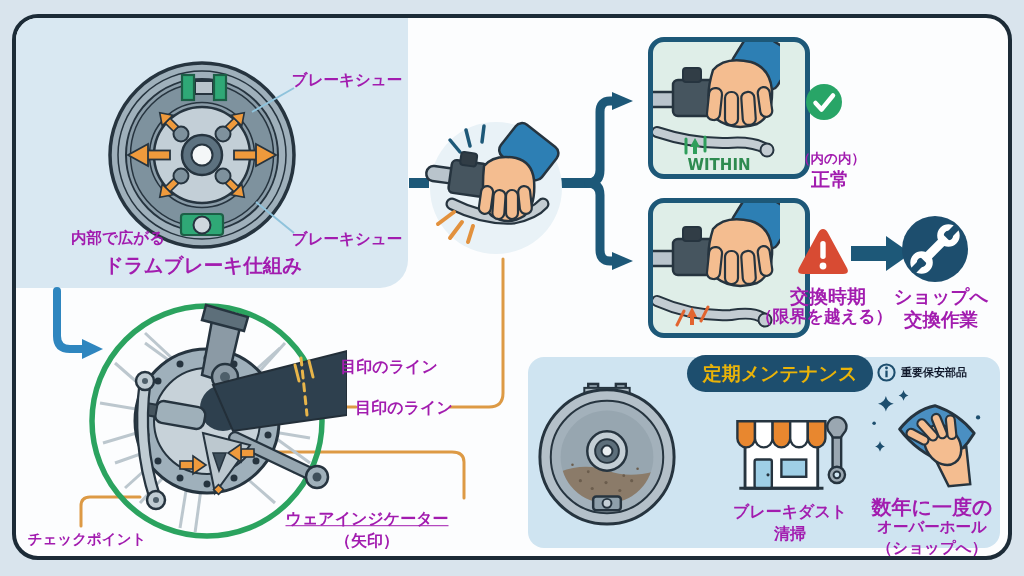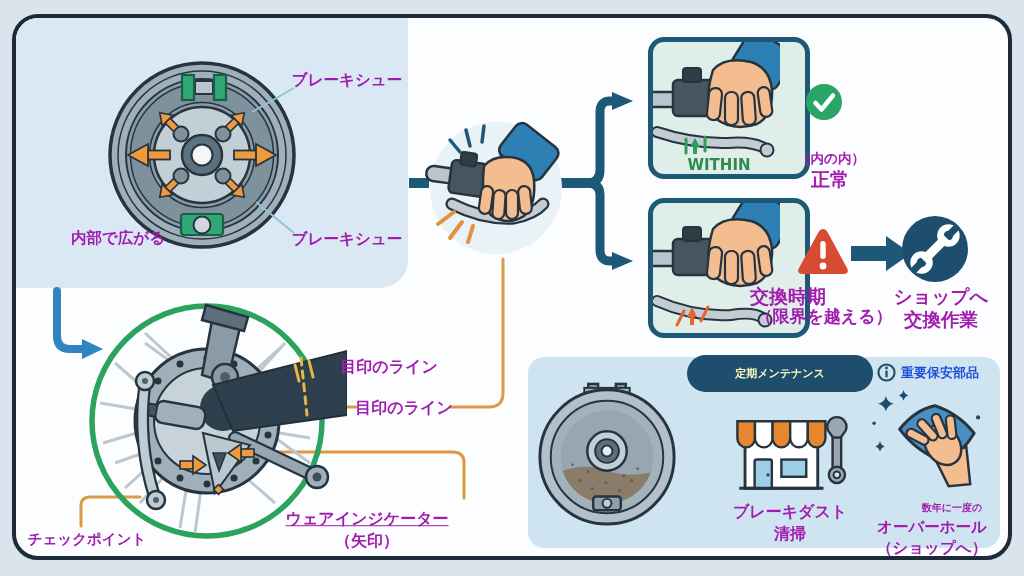--- a/index.html
+++ b/index.html
@@ -10,24 +10,24 @@
          border:4px solid #1c2b37;border-radius:26px;background:#fcfdfe;}
   .panel-drum{position:absolute;left:16px;top:18px;width:392px;height:270px;background:#d9e8f2;
               border-radius:22px 0 28px 0;}
   .panel-maint{position:absolute;left:528px;top:357px;width:472px;height:191px;background:#cfe4f1;
                border-radius:16px;}
   .lbl{position:absolute;transform:translate(-50%,-50%);font-weight:700;color:#a21caf;
        white-space:nowrap;text-align:right;line-height:1.1;}
   .card{position:absolute;left:648px;width:162px;box-sizing:border-box;border:5px solid #1d5878;
         border-radius:16px;background:#dfeee8;overflow:hidden;}
   .badge{position:absolute;left:687px;top:355px;width:186px;height:37px;background:#1d4e6e;
-         border-radius:19px;color:#fef9c3;font-weight:700;font-size:11px;text-align:center;
+         border-radius:19px;color:#eab308;font-weight:700;font-size:19px;text-align:center;
          line-height:37px;}
   .note-row{position:absolute;left:877px;top:363px;display:flex;align-items:center;gap:5px;}
-  .note-txt{font-weight:700;font-size:13px;color:#1d4ed8;white-space:nowrap;}
+  .note-txt{font-weight:700;font-size:11px;color:#0f172a;white-space:nowrap;}
   svg{display:block;}
 </style>
 </head>
 <body>
 
 <div id="canvas">
   <div class="frame"></div>
 
   <div class="panel-drum">
     <svg width="392" height="270" viewBox="0 0 392 270">
@@ -300,39 +300,40 @@
     <path d="M10.5,20 L16.5,26.5 L28,12.5" stroke="#ffffff" stroke-width="4.5" fill="none" stroke-linecap="round" stroke-linejoin="round"></path>
   </svg>
   <div class="lbl" style="left:830px;top:139px;font-size:19px;margin-top:40px;">正常</div>
   <div class="lbl" style="left:831px;top:158px;font-size:13.5px;">（内の内）</div>
 
   <svg class="abs" style="left:795px;top:226px" width="56" height="54" viewBox="0 0 56 54">
     <path d="M28,3 Q31,3 33,7 L52,42 Q55,48 48,48 L8,48 Q1,48 4,42 L23,7 Q25,3 28,3 Z" fill="#d84b33"></path>
     <rect x="25.3" y="15" width="5.4" height="18" rx="2.7" fill="#ffffff"></rect>
     <circle cx="28" cy="40" r="3.4" fill="#ffffff"></circle>
   </svg>
-  <div class="lbl" style="left:788px;top:296px;font-size:19px;">交換時期</div>
+  <div class="lbl" style="left:828px;top:296px;font-size:19px;">交換時期</div>
   <div class="lbl" style="left:824px;top:316px;font-size:17px;">（限界を越える）</div>
 
   <svg class="abs" style="left:901px;top:215px" width="68" height="68" viewBox="0 0 68 68">
     <circle cx="34" cy="34" r="33" fill="#1d4e6e"></circle>
     <g transform="translate(34,34) rotate(45)">
       <rect x="-4.5" y="-16" width="9" height="32" fill="#ffffff"></rect>
       <circle cx="0" cy="-19" r="8" fill="none" stroke="#ffffff" stroke-width="6.5"></circle>
       <circle cx="0" cy="19" r="8" fill="none" stroke="#ffffff" stroke-width="6.5"></circle>
       <rect x="-3.5" y="-31" width="7" height="9" fill="#1d4e6e"></rect>
       <rect x="-3.5" y="22" width="7" height="9" fill="#1d4e6e"></rect>
     </g>
   </svg>
   <div class="lbl" style="left:941px;top:297px;font-size:18.5px;">ショップへ</div>
   <div class="lbl" style="left:941px;top:320px;font-size:18.5px;">交換作業</div>
 
   <div class="lbl" style="left:347px;top:81px;font-size:15.5px;">ブレーキシュー</div>
   <div class="lbl" style="left:347px;top:240px;font-size:15.5px;">ブレーキシュー</div>
   <div class="lbl" style="left:82px;top:239px;font-size:15.5px;margin-left:36px;">内部で広がる</div>
+  <div class="lbl" style="left:203px;top:266px;font-size:19.5px;">ドラムブレーキ仕組み</div>
 
   <div class="lbl" style="left:389px;top:367px;font-size:16px;">目印のライン</div>
   <div class="lbl" style="left:404px;top:408px;font-size:16px;">目印のライン</div>
   <div class="lbl" style="left:367px;top:519px;font-size:16px;text-decoration:underline;">ウェアインジケーター</div>
   <div class="lbl" style="left:367px;top:541px;font-size:16px;">（矢印）</div>
   <div class="lbl" style="left:87px;top:540px;font-size:14.5px;">チェックポイント</div>
 
   <div class="badge">定期メンテナンス</div>
   <div class="note-row">
     <svg width="19" height="19" viewBox="0 0 20 20">
@@ -412,16 +413,16 @@
       <path d="M78,98 L64,70 L96,58 L100,96 Z" fill="#f4bd90" stroke="#26343f" stroke-width="2.5"></path>
       <ellipse cx="72" cy="56" rx="17" ry="22" transform="rotate(-35 72 56)" fill="#f4bd90" stroke="#26343f" stroke-width="2.5"></ellipse>
       <g fill="#f4bd90" stroke="#26343f" stroke-width="2.2">
         <rect x="42" y="36" width="9" height="24" rx="4.5" transform="rotate(-62 46 48)"></rect>
         <rect x="52" y="28" width="9" height="26" rx="4.5" transform="rotate(-42 56 41)"></rect>
         <rect x="64" y="24" width="9" height="26" rx="4.5" transform="rotate(-22 68 37)"></rect>
         <rect x="76" y="26" width="9" height="24" rx="4.5" transform="rotate(-6 80 38)"></rect>
       </g>
     </g>
   </svg>
-  <div class="lbl" style="left:952px;top:507px;font-size:10px;">数年に一度の</div>
+  <div class="lbl" style="left:932px;top:507px;font-size:20px;">数年に一度の</div>
   <div class="lbl" style="left:932px;top:528px;font-size:15.5px;">オーバーホール</div>
   <div class="lbl" style="left:932px;top:549px;font-size:15.5px;">（ショップへ）</div>
 </div>
 
 </body></html>

